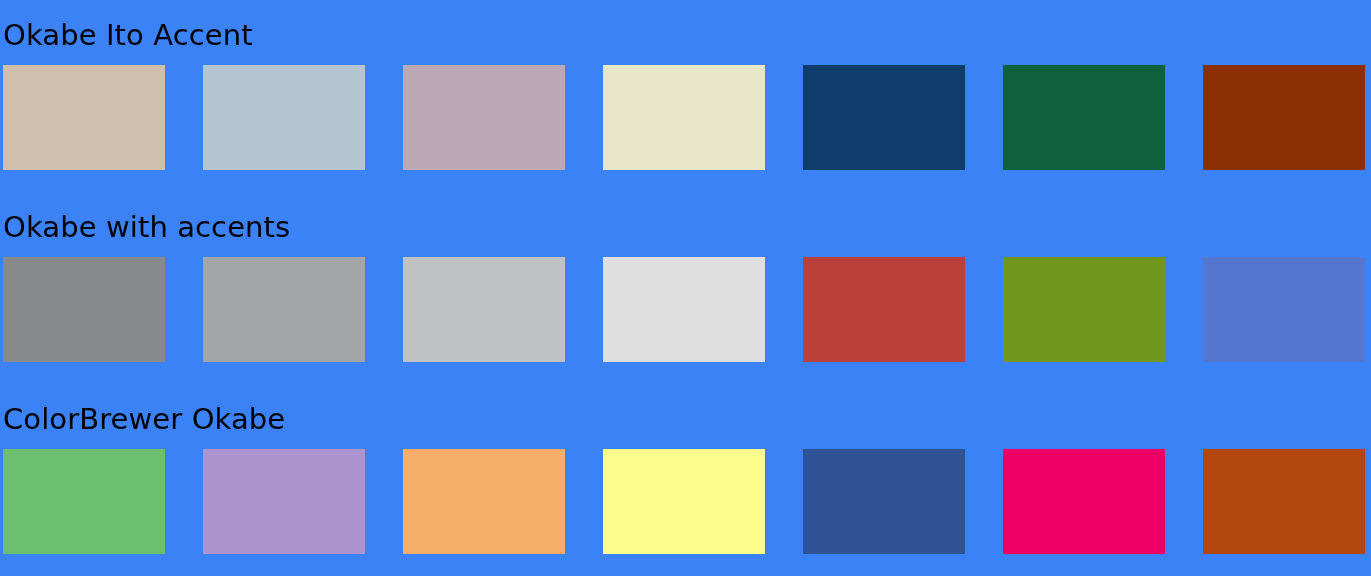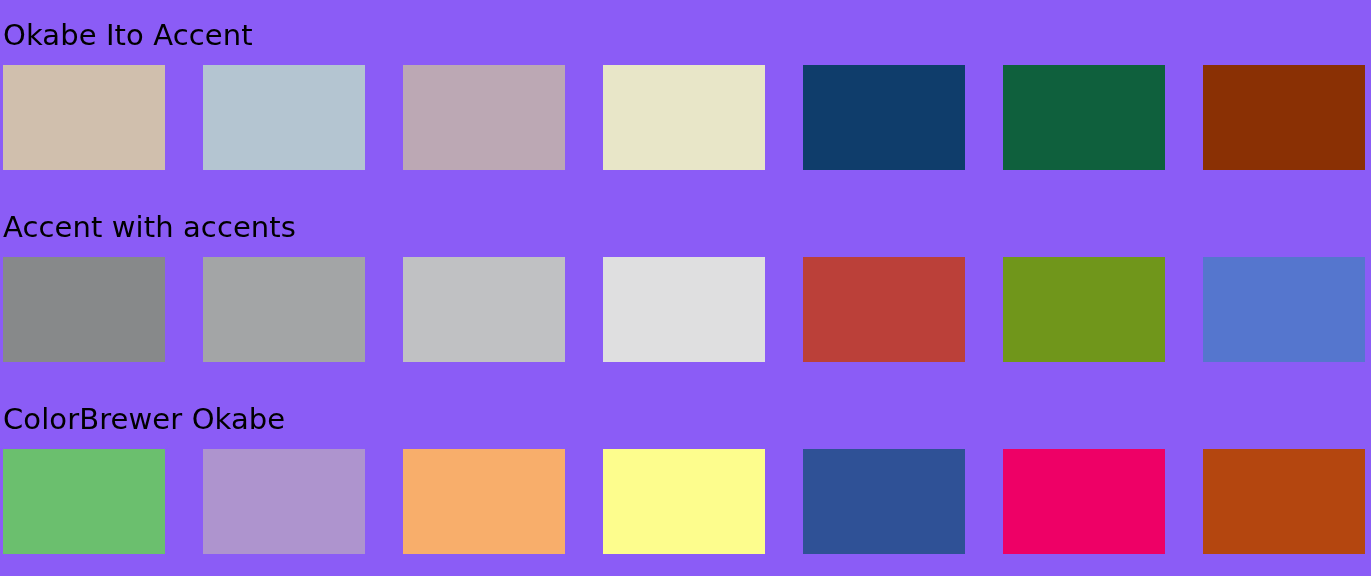--- a/index.html
+++ b/index.html
@@ -11,21 +11,21 @@
   body {
     width: 1371px;
     height: 576px;
     overflow: hidden;
     font-family: "DejaVu Sans", "Liberation Sans", sans-serif;
   }
   #palette-sheet {
     position: relative;
     width: 1371px;
     height: 576px;
-    background: #8b5cf6;
+    background: #3b82f6;
   }
   .palette-group {
     position: absolute;
     left: 0;
     width: 1371px;
   }
   .group-title {
     position: absolute;
     left: 3px;
     top: 0;
@@ -62,21 +62,21 @@
         <div class="swatch" style="left: 3px; width: 162px; height: 105px; background-color: rgb(208, 191, 173);"></div>
         <div class="swatch" style="left: 203px; width: 162px; height: 105px; background-color: rgb(180, 197, 209);"></div>
         <div class="swatch" style="left: 403px; width: 162px; height: 105px; background-color: rgb(188, 168, 180);"></div>
         <div class="swatch" style="left: 603px; width: 162px; height: 105px; background-color: rgb(232, 230, 200);"></div>
         <div class="swatch" style="left: 803px; width: 162px; height: 105px; background-color: rgb(15, 61, 107);"></div>
         <div class="swatch" style="left: 1003px; width: 162px; height: 105px; background-color: rgb(15, 96, 61);"></div>
         <div class="swatch" style="left: 1203px; width: 162px; height: 105px; background-color: rgb(138, 48, 4);"></div>
       </div>
     </div>
     <div class="palette-group" style="top: 210px;">
-      <div class="group-title">Accent with accents</div>
+      <div class="group-title">Okabe with accents</div>
       <div class="swatch-row">
         <div class="swatch" style="left: 3px; width: 162px; height: 105px; background-color: rgb(135, 137, 138);"></div>
         <div class="swatch" style="left: 203px; width: 162px; height: 105px; background-color: rgb(163, 165, 166);"></div>
         <div class="swatch" style="left: 403px; width: 162px; height: 105px; background-color: rgb(192, 193, 195);"></div>
         <div class="swatch" style="left: 603px; width: 162px; height: 105px; background-color: rgb(223, 223, 224);"></div>
         <div class="swatch" style="left: 803px; width: 162px; height: 105px; background-color: rgb(187, 64, 57);"></div>
         <div class="swatch" style="left: 1003px; width: 162px; height: 105px; background-color: rgb(112, 150, 27);"></div>
         <div class="swatch" style="left: 1203px; width: 162px; height: 105px; background-color: rgb(85, 118, 206);"></div>
       </div>
     </div>

